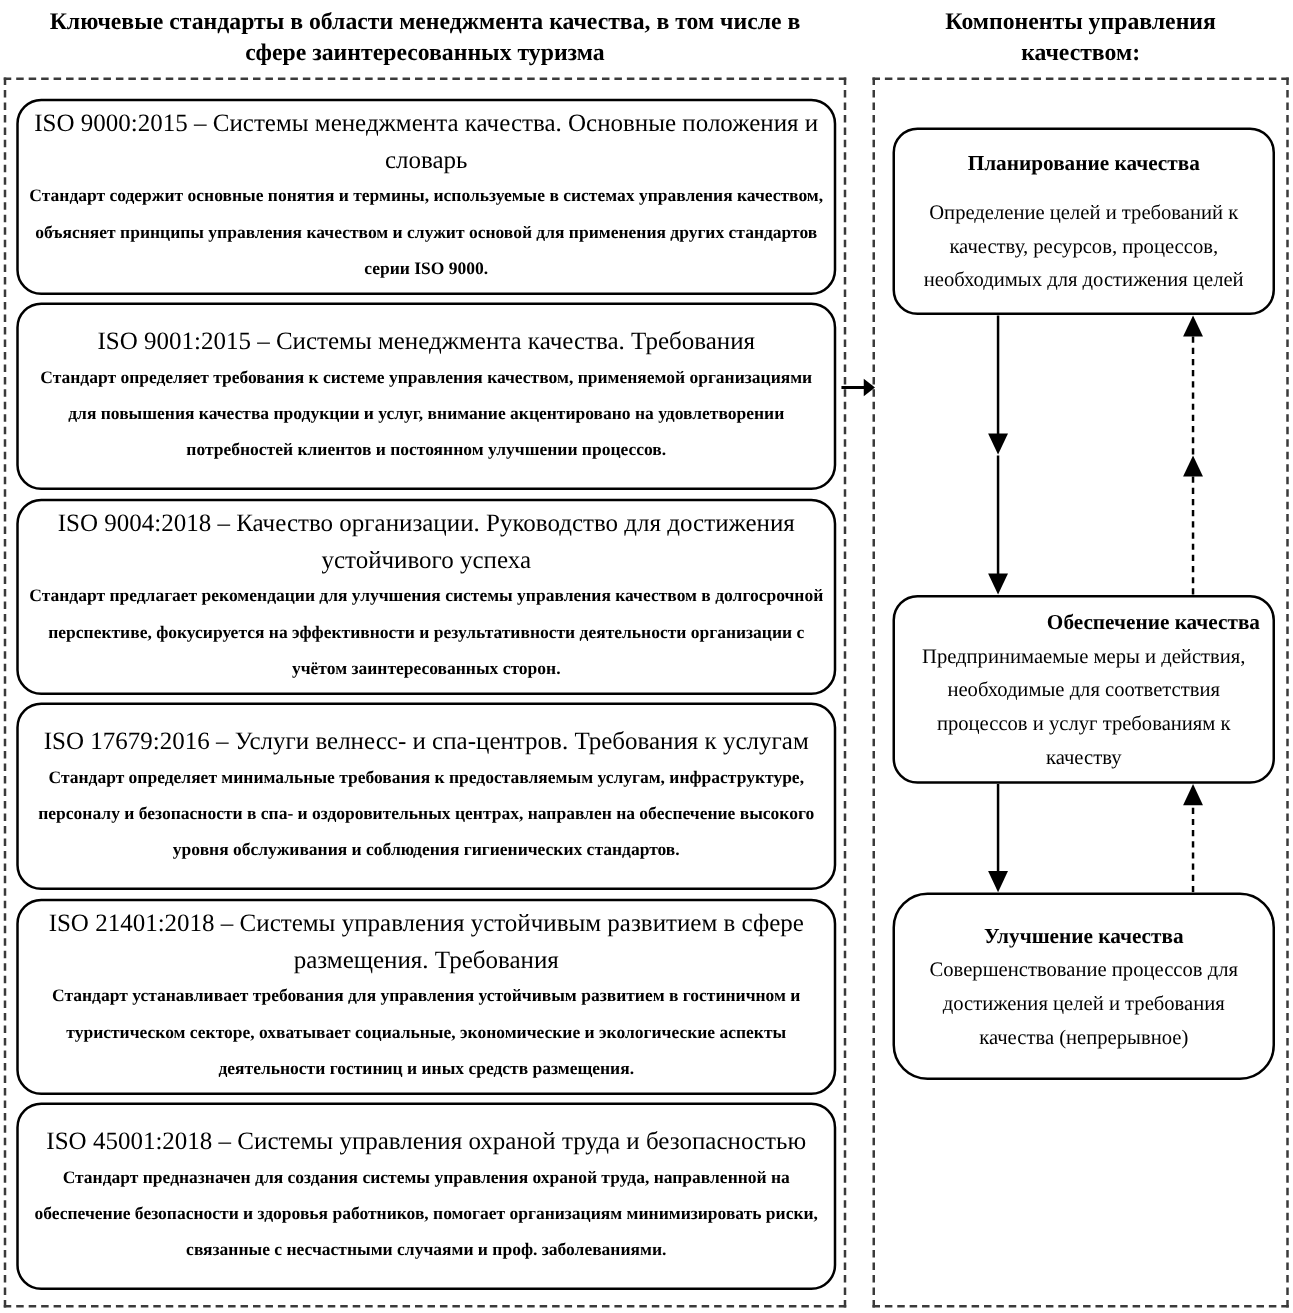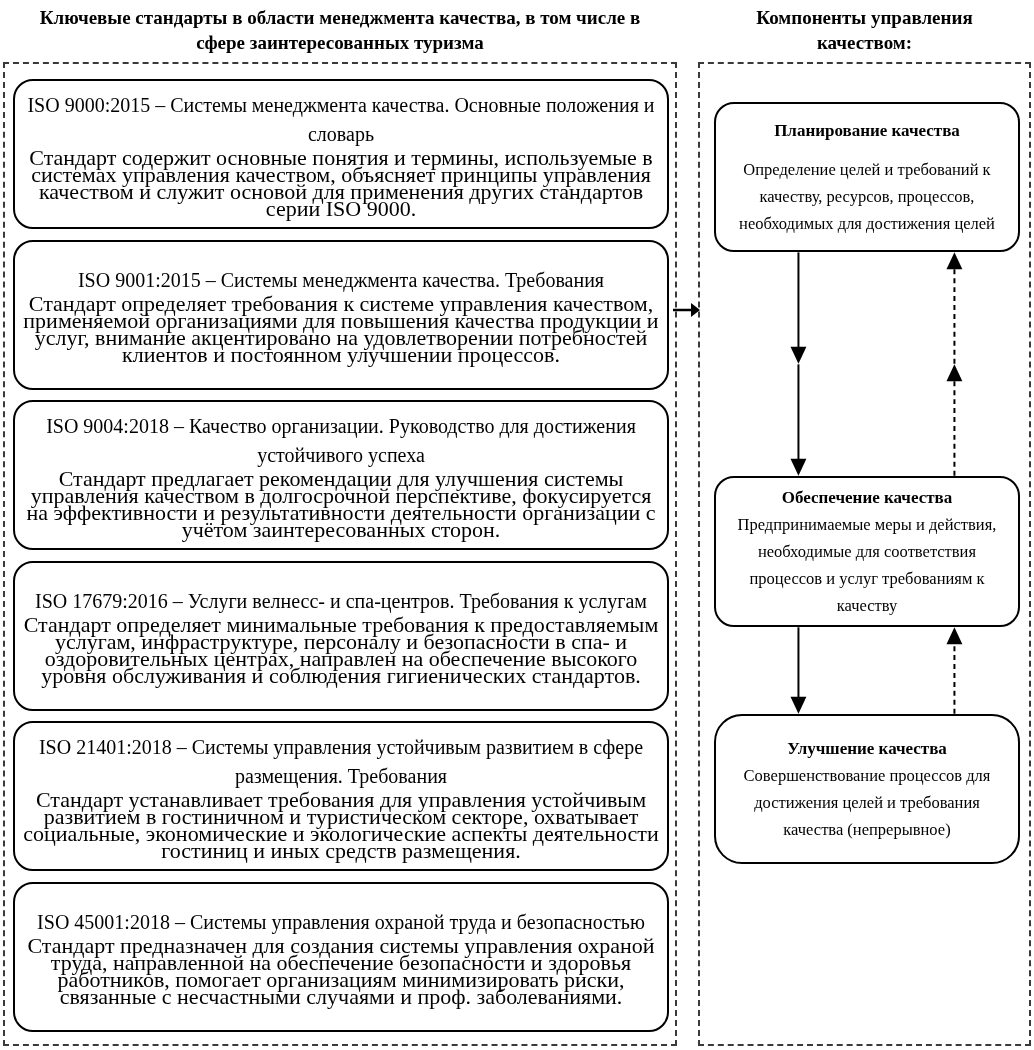--- a/index.html
+++ b/index.html
@@ -58,22 +58,23 @@
     justify-content: center;
     text-align: center;
     padding: 4px 8px;
   }
   .std-title {
     font-weight: normal;
     font-size: 20px;
     line-height: 29px;
   }
   .std-body {
-    font-size: 22px;
-    line-height: 17px;
+    font-size: 14px;
+    line-height: 29px;
+    font-weight: bold;
   }
 
   .q-box {
     border: 2px solid #000000;
     border-radius: 20px;
     display: flex;
     flex-direction: column;
     justify-content: center;
     text-align: center;
     padding: 6px 10px;
@@ -82,21 +83,21 @@
     font-weight: bold;
     font-size: 17px;
     line-height: 27px;
   }
   .q-body {
     font-size: 16.5px;
     line-height: 27px;
   }
   .qb-1 { min-height: 150px; gap: 12px; }
   .qb-2 { min-height: 138px; }
-  .qb-3 { min-height: 151px; }
+  .qb-3 { min-height: 151px; align-items: flex-end; }
   .qb-4 { min-height: 150px; border-radius: 28px; }
 
   .arrow-zone { position: relative; width: 100%; }
   .az-1, .az-2 { height: 112px; }
   .az-3 { height: 87px; }
   .arrow-zone svg { display: block; width: 100%; height: 100%; }
 
   .connector {
     position: absolute;
     left: 673px;

